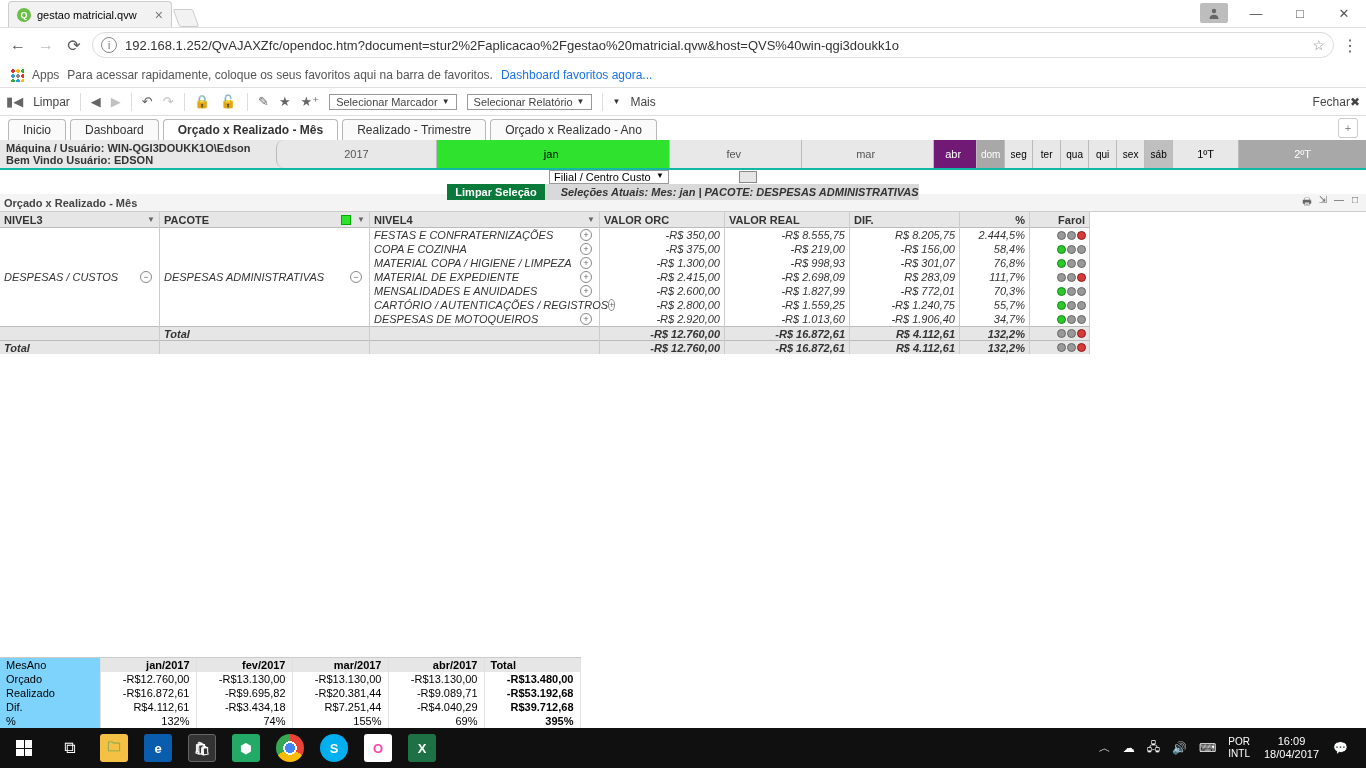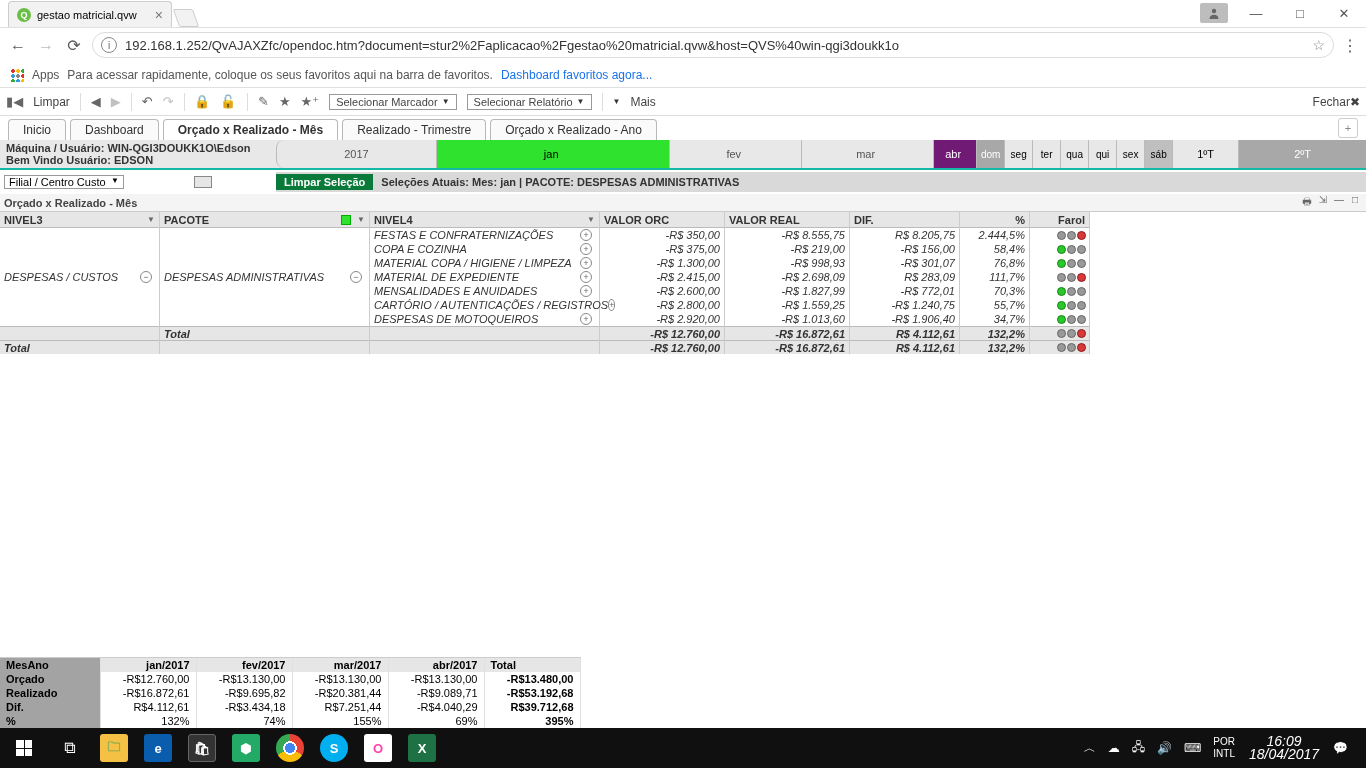--- a/index.html
+++ b/index.html
@@ -61,27 +61,27 @@
 .month { flex:1; justify-content:flex-end; padding-right:4px; }
 .month.sel { background:#2ee22e; color:#000; }
 .month.last { background:#701a75; color:#fff; }
 .daycells { display:flex; }
 .daycell { width:28px; border-left:1px solid #bbb; display:flex; align-items:center; justify-content:center; font-size:10px; }
 .daycell.sel { background:#bfbfbf; }
 .qtr { width:66px; border-left:1px solid #bbb; display:flex; align-items:center; justify-content:center; }
 .qtr.q2 { background:#a8a8a8; color:#fff; flex:1;}
 
 
-.selrow { display:flex; align-items:center; height:24px; font-size:11px; }
+.selrow { display:flex; align-items:center; height:24px; font-size:11px;flex-direction:column; }
 .selleft { width:276px; display:flex; align-items:center; padding-left:4px;}
 .selleft .combo { border:1px solid #999; padding:0 4px; width:120px; display:flex; justify-content:space-between; background:#fff;}
 .squareind { width:18px; height:12px; border:1px solid #888; background:#e6e6e6; margin-left:70px;}
 .selinfo { flex:1; background:#d9d9d9; display:flex; align-items:center; height:20px; }
 .clearsel { background:#0a7a3a; color:#fff; font-weight:bold; padding:2px 8px; font-size:11px; }
-.seltext { padding-left:8px; font-weight:bold; color:#333; }
+.seltext { padding-left:16px; font-weight:bold; color:#333;font-style:italic; }
 
 
 .objtitle { display:flex; align-items:center; height:18px; font-size:11px; background:#f4f4f4; border-bottom:1px solid #ccc; }
 .objtitle .left { flex:1; font-weight:bold; padding-left:4px; color:#444;}
 .objtitle .icons { display:flex; gap:2px; padding-right:4px; color:#666;}
 .objtitle .icons span { width:14px; text-align:center; font-size:10px;}
 
 
 .pivot { display:flex; font-size:11px; color:#333; }
 .pivot .colgroup { border-right:1px solid #ccc; }
@@ -95,34 +95,34 @@
 .farol { display:flex; gap:1px; justify-content:flex-end; padding-right:3px;}
 .dot { width:9px; height:9px; border-radius:50%; background:#999; border:1px solid #666;}
 .dot.g { background:#2ac82a; border-color:#178517;}
 .dot.r { background:#d83a3a; border-color:#8a1a1a;}
 
 
 .bottomtbl { position:absolute; bottom:40px; left:0; font-size:11px; background:#fff; border-top:1px solid #ccc;}
 .bottomtbl table { border-collapse:collapse; }
 .bottomtbl th,.bottomtbl td { padding:0 6px; height:14px; text-align:right; border-right:1px solid #e0e0e0;}
 .bottomtbl th { background:#e6e6e6; font-weight:bold;}
-.bottomtbl .rowlbl { text-align:left; font-weight:bold; width:100px; background:#a3a3a3;}
+.bottomtbl .rowlbl { text-align:left; font-weight:normal; width:100px; background:#7dd3fc;}
 .bottomtbl .tot { font-weight:bold;}
 
 
 .taskbar { position:absolute; bottom:0; left:0; right:0; height:40px; background:#101010; display:flex; align-items:center; color:#fff; font-size:11px;}
 .taskbar .startbtn { width:48px; height:40px; display:flex; align-items:center; justify-content:center; }
 .taskbar .startbtn .winlogo { width:16px; height:16px; display:grid; grid-template-columns:1fr 1fr; grid-template-rows:1fr 1fr; gap:1px;}
 .taskbar .startbtn .winlogo span { background:#fff;}
 .taskbar .search { flex:0 0 330px; height:40px; background:#2b2b2b; display:flex; align-items:center; padding-left:10px; color:#aaa; font-size:13px; gap:10px;}
 .taskbar .search .cortana { width:18px; height:18px; border:2px solid #89c; border-radius:50%;}
 .taskbar .tbtn { width:44px; height:40px; display:flex; align-items:center; justify-content:center; font-size:16px;}
 .tray { margin-left:auto; display:flex; align-items:center; height:40px; }
 .tray span { padding:0 6px; font-size:12px;}
-.clock { text-align:center; font-size:14px; line-height:13px; padding:0 8px;font-style:italic;}
+.clock { text-align:center; font-size:11px; line-height:13px; padding:0 8px;}
 .tbicon { width:28px; height:28px; border-radius:3px; display:flex; align-items:center; justify-content:center; font-size:13px; font-weight:bold;}
 </style>
 </head>
 <body>
 
 <div class="titlebar">
   <div class="tab-browser">
     <span class="favicon">Q</span>
     <span>gestao matricial.qvw</span>
     <span class="tab-close">×</span>

